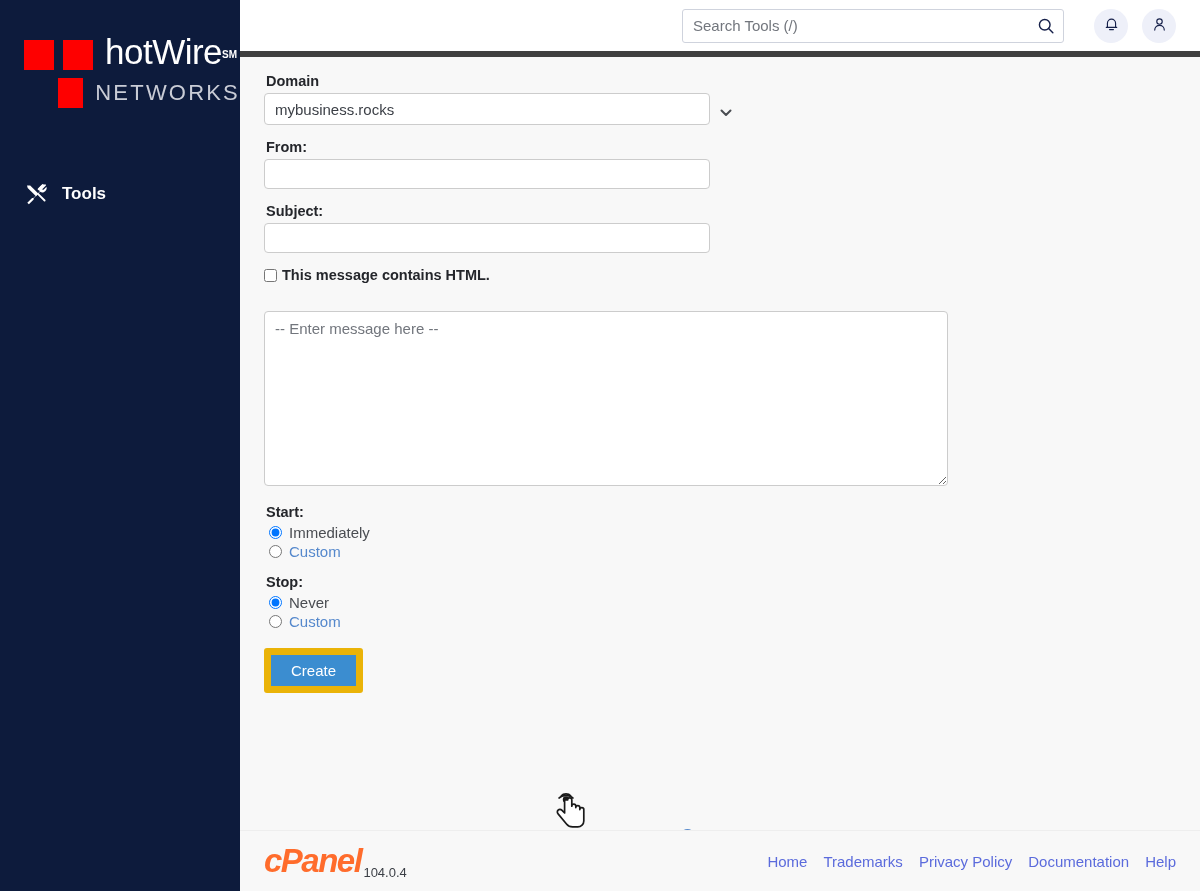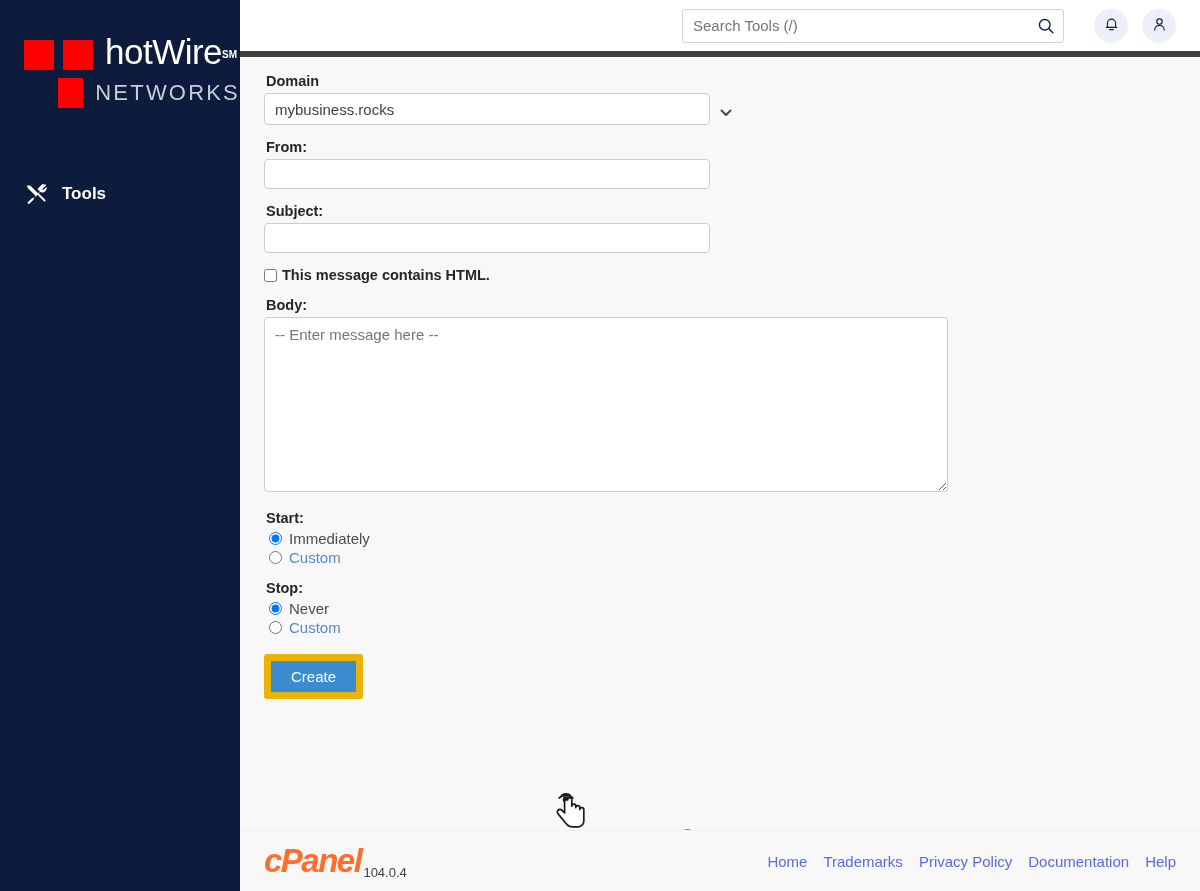--- a/index.html
+++ b/index.html
@@ -132,20 +132,21 @@
   .check-row label {
     font-size: 14.5px; font-weight: 700; color: #24262b; cursor: pointer;
   }
 
   textarea.body-area {
     width: 684px; height: 175px;
     border: 1px solid #ccc; border-radius: 4px;
     background: #fff; font-size: 15px; color: #3b3f46;
     padding: 8px 10px; outline: none; resize: both;
     font-family: "Liberation Sans", sans-serif;
+    margin-top: 28px;
   }
   textarea.body-area::placeholder { color: #72767d; }
 
   .radio-row { display: flex; align-items: center; margin-top: 2px; }
   .radio-row input[type=radio] {
     width: 13px; height: 13px; margin: 0 7px 0 5px; cursor: pointer;
   }
   .radio-row label { font-size: 15px; cursor: pointer; }
   .radio-row label.selected { color: #4a4d52; }
   .radio-row label.link { color: #5588cc; }
@@ -285,21 +286,20 @@
       <input class="text-field" type="text" value="" style="">
 
       <div class="form-label gap-top">Subject:</div>
       <input class="text-field" type="text" value="" style="">
 
       <div class="check-row">
         <input type="checkbox" id="htmlchk" style="">
         <label for="htmlchk">This message contains HTML.</label>
       </div>
 
-      <div class="form-label gap-top">Body:</div>
       <textarea class="body-area" placeholder="-- Enter message here --" style=""></textarea>
 
       <div class="form-label gap-top">Start:</div>
       <div class="radio-row">
         <input type="radio" name="startopt" id="start0" checked="" style="">
         <label class="selected" for="start0">Immediately</label>
       </div>
       <div class="radio-row">
         <input type="radio" name="startopt" id="start1" style="">
         <label class="link" for="start1">Custom</label>

